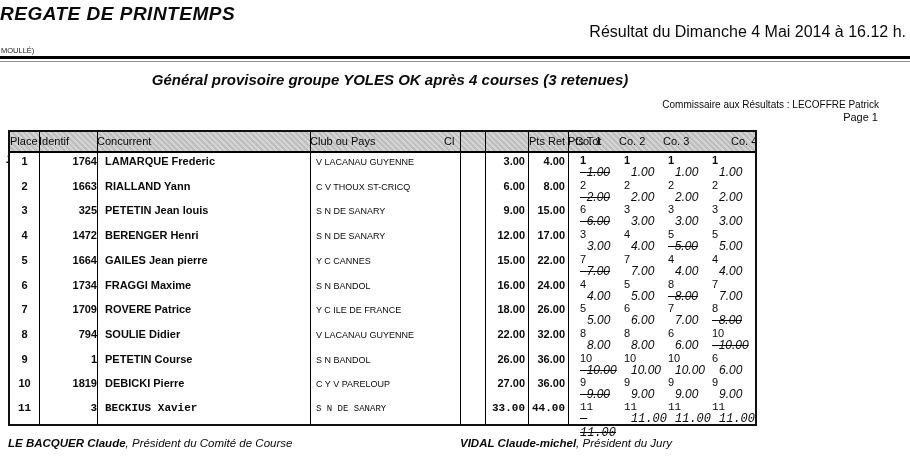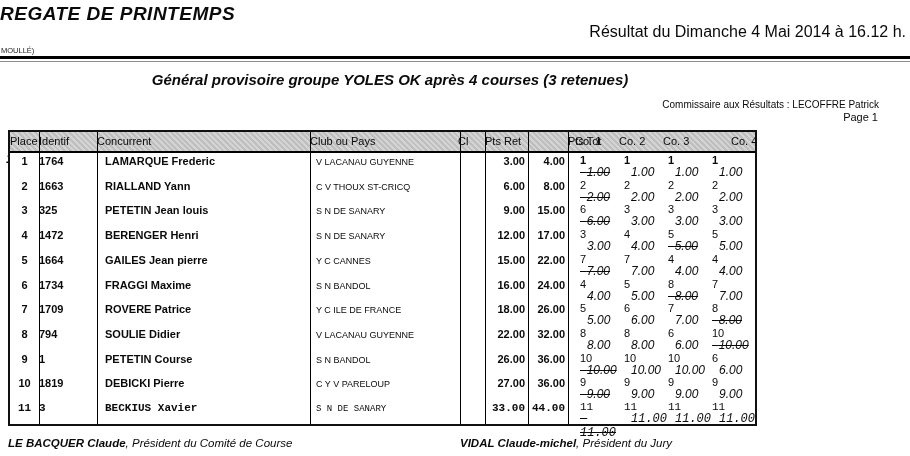--- a/index.html
+++ b/index.html
@@ -25,32 +25,32 @@
   
   .table{left:8px;top:130px;width:749px;height:296px;border:2px solid #101010;box-sizing:border-box;background:#fff;}
   .thead{position:absolute;left:0;right:0;top:0;height:19px;background:#c6c6c6;
     background-image:repeating-linear-gradient(45deg, rgba(255,255,255,.25) 0 2px, rgba(0,0,0,0.04) 2px 4px);
     border-bottom:2px solid #000;}
   .hc{position:absolute;top:0;height:19px;line-height:19px;font-size:11px;white-space:nowrap;}
   .h-place{left:0;width:29px;}
   .h-ident{left:29px;width:58px;}
   .h-conc{left:87px;width:213px;}
   .h-club{left:300px;width:150px;}
-  .h-cl{left:448px;width:25px;}
-  .h-ptsret{left:475px;width:43px;}
+  .h-cl{left:434px;width:25px;}
+  .h-ptsret{left:475px;width:43px;padding-left:44px;}
   .h-ptstot{left:518px;width:40px;padding-left:40px;}
   .h-co{text-align:left;width:42px;}
   .hco1{left:565px;}.hco2{left:609px;}.hco3{left:653px;}.hco4{left:697px;margin-left:24px;}
   .vl{position:absolute;top:0;bottom:0;width:1px;background:#000;}
   .vl1{left:29px}.vl2{left:87px}.vl3{left:300px}.vl4{left:450px}.vl5{left:475px}.vl6{left:518px}.vl7{left:558px}
   .tbody{position:absolute;left:0;right:0;top:0;bottom:0;}
   .row{position:absolute;left:0;right:0;height:25px;}
   .cell{position:absolute;top:2px;font-size:11px;white-space:nowrap;}
   .c-place{left:0;width:29px;text-align:center;font-weight:bold;}
-  .c-ident{left:29px;width:58px;text-align:left;font-weight:bold;}
+  .c-ident{left:29px;width:58px;text-align:right;font-weight:bold;}
   .c-name{left:95px;font-weight:bold;}
   .c-club{left:306px;font-size:9px;top:4px;}
   .c-cl{left:450px;width:25px;text-align:center;}
   .c-ptsret{left:475px;width:40px;text-align:right;font-weight:bold;}
   .c-ptstot{left:518px;width:37px;text-align:right;font-weight:bold;}
   .course-cell{position:absolute;top:0;height:25px;width:44px;}
   .cc1{left:568px}.cc2{left:612px}.cc3{left:656px}.cc4{left:700px}
   .rank{position:absolute;top:1px;left:2px;font-size:11px;}
   .rank.bold{font-weight:bold;}
   .pts{position:absolute;top:12px;left:9px;font-size:12px;font-style:italic;}

